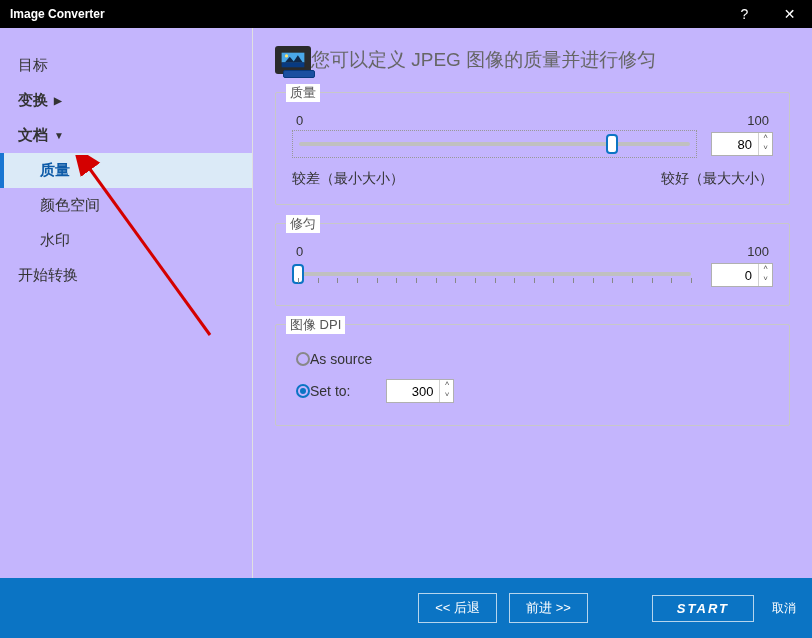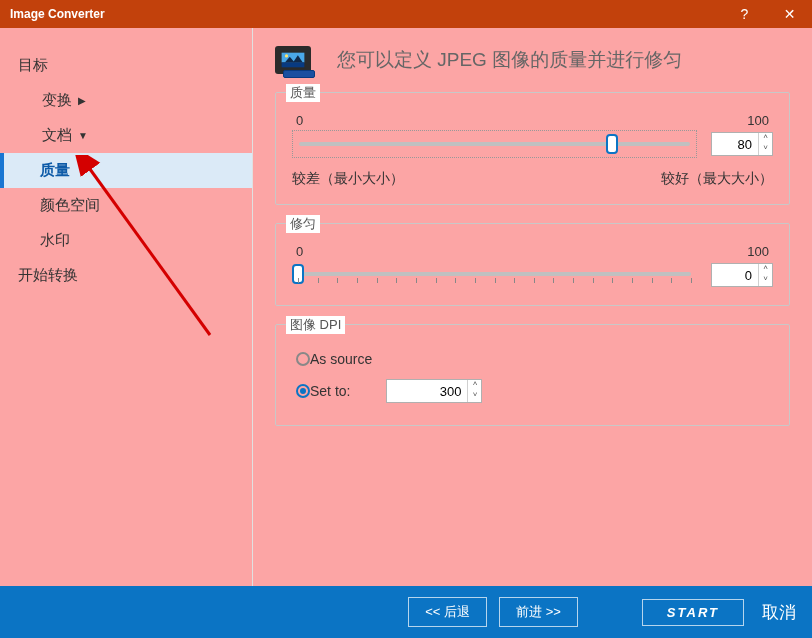--- a/index.html
+++ b/index.html
@@ -1,57 +1,57 @@
 <!DOCTYPE html>
 <html><head>
 <meta charset="utf-8">
 <style>
 * { margin: 0; padding: 0; box-sizing: border-box; }
 body { font-family: "Microsoft YaHei", "Segoe UI", Tahoma, sans-serif; font-size: 13px; background: #f0f0f0; overflow: hidden; }
 .window { width: 812px; height: 638px; background: #fff; display: flex; flex-direction: column; box-shadow: 0 0 10px rgba(0,0,0,0.3); position: relative; }
-.titlebar { height: 28px; background: #c2410c; display: flex; align-items: center; color: #fff; font-size: 12px; }
+.titlebar { height: 28px; background: #000000; display: flex; align-items: center; color: #fff; font-size: 12px; }
 .titlebar-title { padding-left: 10px; flex: 1; font-weight: bold; }
 .titlebar-btn { width: 45px; height: 28px; display: flex; align-items: center; justify-content: center; cursor: pointer; font-size: 14px; }
-.body { flex: 1; display: flex; background: #fca5a5; }
+.body { flex: 1; display: flex; background: #c4b5fd; }
 .sidebar { width: 253px; border-right: 1px solid #e0e0e0; padding-top: 20px; }
 .nav-item { display: flex; align-items: center; padding: 8px 18px; font-size: 15px; color: #333; cursor: pointer; }
 .nav-item .chev { margin-left: 6px; font-size: 10px; color: #333; }
-.nav-item.bold { font-weight: normal; margin-left: 24px; }
+.nav-item.bold { font-weight: bold; }
 .sub-item { padding: 8px 18px 8px 36px; font-size: 15px; color: #333; cursor: pointer; border-left: 4px solid transparent; }
 .sub-item.selected { background: #dbeaf7; color: #0e5ba8; border-left: 4px solid #1976d2; font-weight: bold; }
 .main { flex: 1; padding: 18px 22px 10px 22px; overflow: auto; position: relative; }
-.header { display: flex; align-items: center; gap: 26px; margin-bottom: 18px; }
+.header { display: flex; align-items: center; gap: 0; margin-bottom: 18px; }
 .header-icon { position: relative; width: 36px; height: 28px; background: #2b2b2b; border-radius: 3px; display: flex; align-items: center; justify-content: center; }
 .header-icon::after { content: ""; position: absolute; bottom: -4px; left: 8px; right: -4px; height: 6px; background: #1a4fa0; border-radius: 2px; border: 1px solid #083a80; }
 .header-icon svg { width: 26px; height: 18px; }
 .header-title { font-size: 19px; color: #666; }
 .group { border: 1px solid #c8c8c8; border-radius: 2px; padding: 20px 16px 16px 16px; margin-bottom: 18px; position: relative; }
 .group-title { position: absolute; top: -9px; left: 10px; background: #fff; padding: 0 4px; font-size: 13px; color: #555; }
 .slider-labels { display: flex; justify-content: space-between; font-size: 13px; color: #333; padding: 0 4px; }
 .slider-wrap { display: flex; align-items: center; gap: 14px; margin-top: 2px; }
 .slider-track { flex: 1; position: relative; height: 28px; border: 1px dotted #999; padding: 4px 6px; }
 .slider-rail { position: relative; height: 4px; background: #c0c0c0; border-radius: 2px; margin-top: 7px; }
 .slider-thumb { position: absolute; width: 12px; height: 20px; background: #fff; border: 2px solid #0b74c4; border-radius: 4px; top: -8px; transform: translateX(-50%); cursor: pointer; }
 .slider-wrap.plain .slider-track { border: none; padding: 4px 6px; }
 .ticks { position: relative; height: 8px; margin-top: 2px; }
 .tick { position: absolute; width: 1px; height: 5px; background: #888; top: 0; }
 .spin { display: flex; align-items: center; border: 1px solid #b0b0b0; height: 24px; background: #fff; }
 .spin input { width: 46px; border: none; text-align: right; padding-right: 6px; font-size: 13px; outline: none; }
-.spin.w70 input { width: 80px; }
+.spin.w70 input { width: 52px; }
 .spin-btns { display: flex; flex-direction: column; border-left: 1px solid #d0d0d0; width: 14px; }
 .spin-btn { height: 11px; font-size: 8px; line-height: 8px; text-align: center; color: #555; cursor: pointer; }
 .slider-legend { display: flex; justify-content: space-between; margin-top: 12px; font-size: 14px; color: #333; }
 .radio-row { display: flex; align-items: center; gap: 0; padding: 6px 4px; font-size: 14px; color: #333; }
 .radio { width: 14px; height: 14px; border-radius: 50%; border: 2px solid #888; display: inline-block; position: relative; }
 .radio.checked { border-color: #0b74c4; }
 .radio.checked::after { content: ""; position: absolute; width: 6px; height: 6px; background: #0b74c4; border-radius: 50%; top: 2px; left: 2px; }
-.footer { height: 52px; background: #0b74c4; display: flex; align-items: center; justify-content: flex-end; padding: 0 16px; gap: 12px; }
+.footer { height: 60px; background: #0b74c4; display: flex; align-items: center; justify-content: flex-end; padding: 0 16px; gap: 12px; }
 .fbtn { border: 1px solid rgba(255,255,255,0.7); color: #fff; background: transparent; padding: 5px 16px; font-size: 13px; cursor: pointer; font-family: inherit; }
 .fbtn.primary { font-weight: bold; letter-spacing: 2px; padding: 5px 24px; font-style: italic; }
-.cancel { color: #fff; font-size: 17px; cursor: pointer; margin-left: 6px; }
+.cancel { color: #fff; font-size: 12px; cursor: pointer; margin-left: 6px; }
 .arrow-overlay { position: absolute; left: 75px; top: 155px; pointer-events: none; z-index: 5; }
 </style>
 </head>
 <body>
 <div class="window">
 
   <div class="titlebar">
     <div class="titlebar-title">Image Converter</div>
     <div class="titlebar-btn">?</div>
     <div class="titlebar-btn">✕</div>

